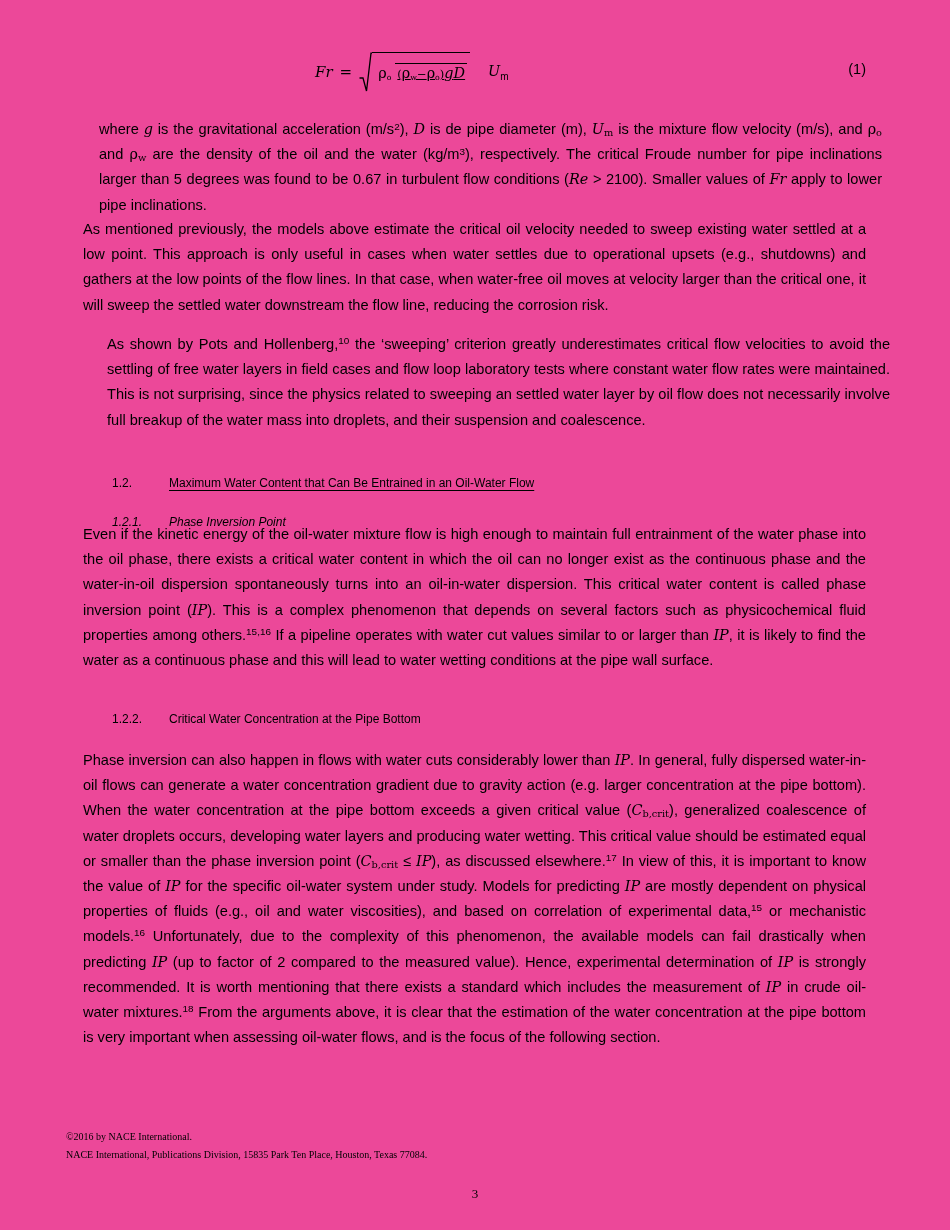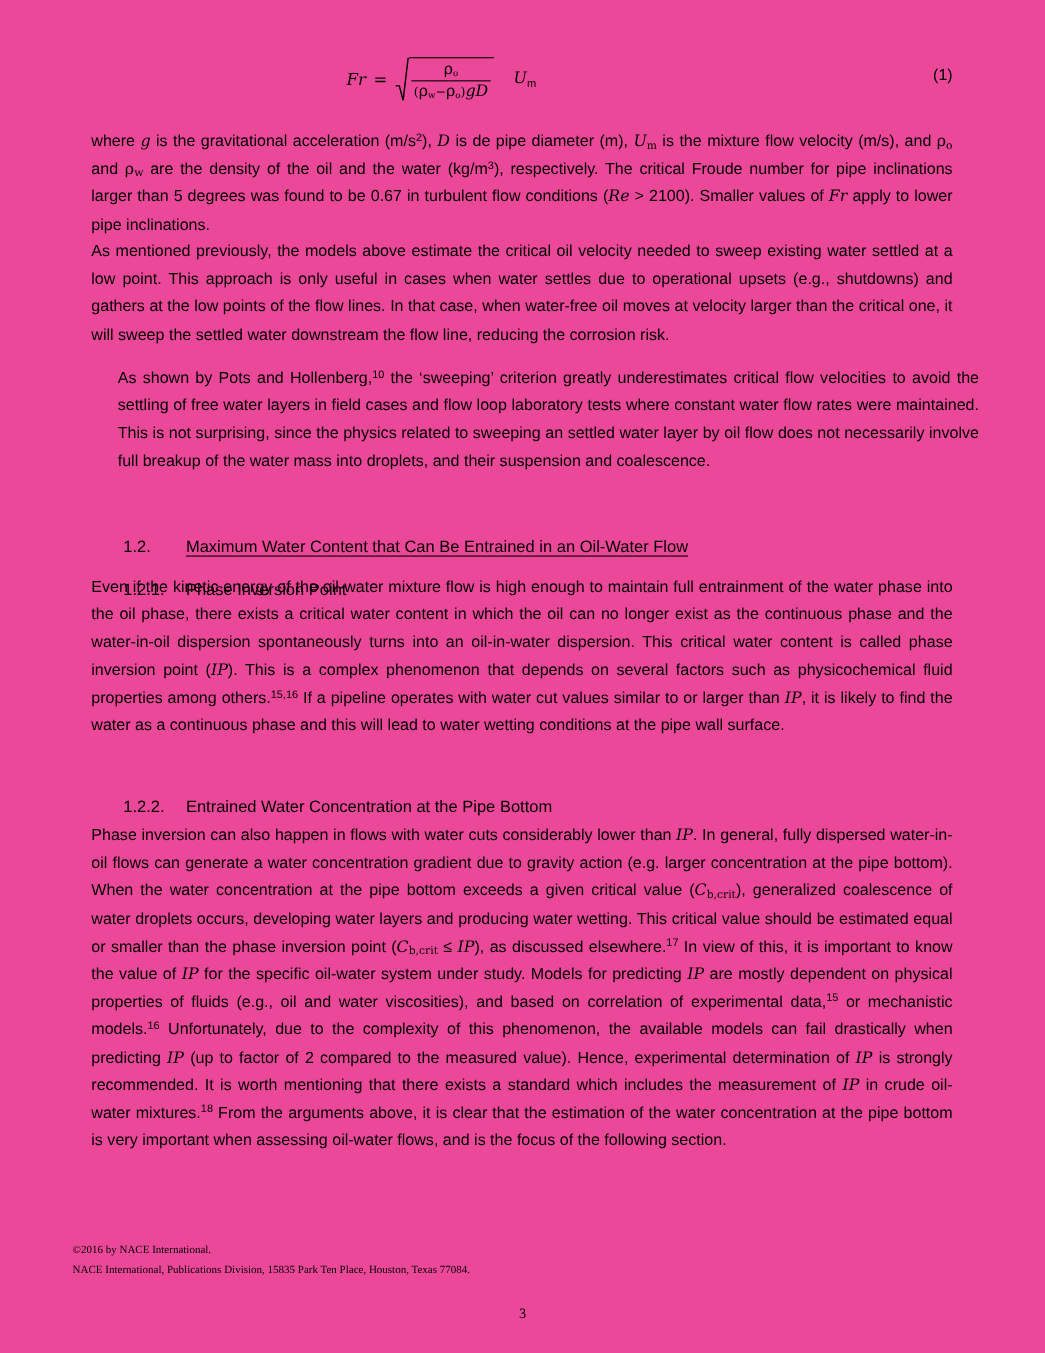--- a/index.html
+++ b/index.html
@@ -44,34 +44,35 @@
     display: inline-block;
     width: 13px;
     position: relative;
     align-self: stretch;
   }
   .radical-sign svg { display: block; height: 100%; width: 13px; }
   .radicand {
     border-top: 1.1px solid #000;
     padding: 1px 3px 0 2px;
     display: flex;
-    flex-direction: column;
+    flex-direction: row;
     align-items: center;
     justify-content: center;
   }
   .frac-num {
     font-size: 11.5px;
     padding: 1px 4px 1px 4px;
     line-height: 1.15;
   }
   .frac-den {
     font-size: 11.5px;
     border-top: 1.1px solid #000;
     padding: 1px 2px 1px 2px;
     line-height: 1.15;
+    text-decoration: underline;
   }
   .um { margin-left: 18px; font-size: 16px; }
   sub.m { font-size: 0.68em; font-style: normal; font-family: "Liberation Sans", sans-serif; }
   .eq-number {
     font-size: 14.5px;
     font-family: "Liberation Sans", sans-serif;
     align-self: flex-start;
     margin-top: 9px;
   }
 
@@ -115,24 +116,23 @@
   sub.sb {
     font-size: 0.68em;
     vertical-align: -0.22em;
     line-height: 0;
   }
 
   
   .heading {
     position: absolute;
     left: 112px;
-    font-size: 15px;
+    font-size: 12px;
     line-height: 21px;
     white-space: nowrap;
-    margin-top: 14px;
   }
   .heading .num {
     display: inline-block;
     width: 57px;
   }
   .heading .title-underline {
     text-decoration: underline;
     text-underline-offset: 3px;
   }
 
@@ -181,44 +181,44 @@
             <span>(</span><span class="mi-up">ρ</span><sub class="sb">w</sub><span>−</span><span class="mi-up">ρ</span><sub class="sb">o</sub><span>)</span><span class="mi">g</span><span class="mi">D</span>
           </span>
         </span>
       </span>
       <span class="um mi"><span>U</span><sub class="m">m</sub></span>
     </div>
     <div class="equation-spacer"></div>
     <div class="eq-number">(1)</div>
   </div>
 
-  <div class="para" style="top:117px;">
+  <div class="para" style="top:117px;margin-left:16px;">
     <span>where </span><span class="mi">g</span><span> is the gravitational acceleration (m/s</span><sup class="unit">2</sup><span>),  </span><span class="mi">D</span><span> is de pipe diameter (m), </span><span class="mi"><span>U</span><sub class="sb">m</sub></span><span> is the mixture flow velocity (m/s), and </span><span class="mi-up"><span>ρ</span><sub class="sb">o</sub></span><span> and </span><span class="mi-up"><span>ρ</span><sub class="sb">w</sub></span><span> are the density of the oil and the water (kg/m</span><sup class="unit">3</sup><span>), respectively. The critical Froude number for pipe inclinations larger than 5 degrees was found to be 0.67 in turbulent flow conditions (</span><span class="mi">Re</span><span> &gt; 2100). Smaller values of </span><span class="mi">Fr</span><span> apply to lower pipe inclinations.</span>
   </div>
 
   <div class="para" style="top:217px;">As mentioned previously, the models above estimate the critical oil velocity needed to sweep existing water settled at a low point. This approach is only useful in cases when water settles due to operational upsets (e.g., shutdowns) and gathers at the low points of the flow lines. In that case, when water-free oil moves at velocity larger than the critical one, it will sweep the settled water downstream the flow line, reducing the corrosion risk.</div>
 
   <div class="para" style="top:332px;margin-left:24px;">
     <span>As shown by Pots and Hollenberg,</span><sup class="ref">10</sup><span> the ‘sweeping’ criterion greatly underestimates critical flow velocities to avoid the settling of free water layers in field cases and flow loop laboratory tests where constant water flow rates were maintained. This is not surprising, since the physics related to sweeping an settled water layer by oil flow does not necessarily involve full breakup of the water mass into droplets, and their suspension and coalescence.</span>
   </div>
 
   <div class="heading" style="top:473px;">
     <span class="num">1.2.</span><span class="title-underline">Maximum Water Content that Can Be Entrained in an Oil-Water Flow</span>
   </div>
 
-  <div class="heading" style="top:512px;">
+  <div class="heading" style="top:512px;font-style:italic;">
     <span class="num">1.2.1.</span><span>Phase Inversion Point</span>
   </div>
 
   <div class="para" style="top:522px;">
     <span>Even if the kinetic energy of the oil-water mixture flow is high enough to maintain full entrainment of the water phase into the oil phase, there exists a critical water content in which the oil can no longer exist as the continuous phase and the water-in-oil dispersion spontaneously turns into an oil-in-water dispersion. This critical water content is called phase inversion point (</span><span class="mi">IP</span><span>). This is a complex phenomenon that depends on several factors such as physicochemical fluid properties among others.</span><sup class="ref">15,</sup><sup class="ref">16</sup><span> If a pipeline operates with water cut values similar to or larger than </span><span class="mi">IP</span><span>, it is likely to find the water as a continuous phase and this will lead to water wetting conditions at the pipe wall surface.</span>
   </div>
 
   <div class="heading" style="top:709px;">
-    <span class="num">1.2.2.</span><span>Entrained Water Concentration at the Pipe Bottom</span>
+    <span class="num">1.2.2.</span><span>Critical Water Concentration at the Pipe Bottom</span>
   </div>
 
   <div class="para" style="top:748px;">
     <span>Phase inversion can also happen in flows with water cuts considerably lower than </span><span class="mi">IP</span><span>. In general, fully dispersed water-in-oil flows can generate a water concentration gradient due to gravity action (e.g. larger concentration at the pipe bottom). When the water concentration at the pipe bottom exceeds a given critical value (</span><span class="mi"><span>C</span><sub class="sb">b,crit</sub></span><span>), generalized coalescence of water droplets occurs, developing water layers and producing water wetting. This critical value should be estimated equal or smaller than the phase inversion point (</span><span class="mi"><span>C</span><sub class="sb">b,crit</sub></span><span> ≤ </span><span class="mi">IP</span><span>), as discussed elsewhere.</span><sup class="ref">17</sup><span> In view of this, it is important to know the value of </span><span class="mi">IP</span><span> for the specific oil-water system under study. Models for predicting </span><span class="mi">IP</span><span> are mostly dependent on physical properties of fluids (e.g., oil and water viscosities), and based on correlation of experimental data,</span><sup class="ref">15</sup><span> or mechanistic models.</span><sup class="ref">16</sup><span> Unfortunately, due to the complexity of this phenomenon, the available models can fail drastically when predicting </span><span class="mi">IP</span><span> (up to factor of 2 compared to the measured value). Hence, experimental determination of </span><span class="mi">IP</span><span> is strongly recommended. It is worth mentioning that there exists a standard which includes the measurement of </span><span class="mi">IP</span><span> in crude oil-water mixtures.</span><sup class="ref">18</sup><span> From the arguments above, it is clear that the estimation of the water concentration at the pipe bottom is very important when assessing oil-water flows, and is the focus of the following section.</span>
   </div>
 
   <div class="footer">
     <div>©2016 by NACE International.</div>
     <div>NACE International, Publications Division, 15835 Park Ten Place, Houston, Texas 77084.</div>
   </div>

